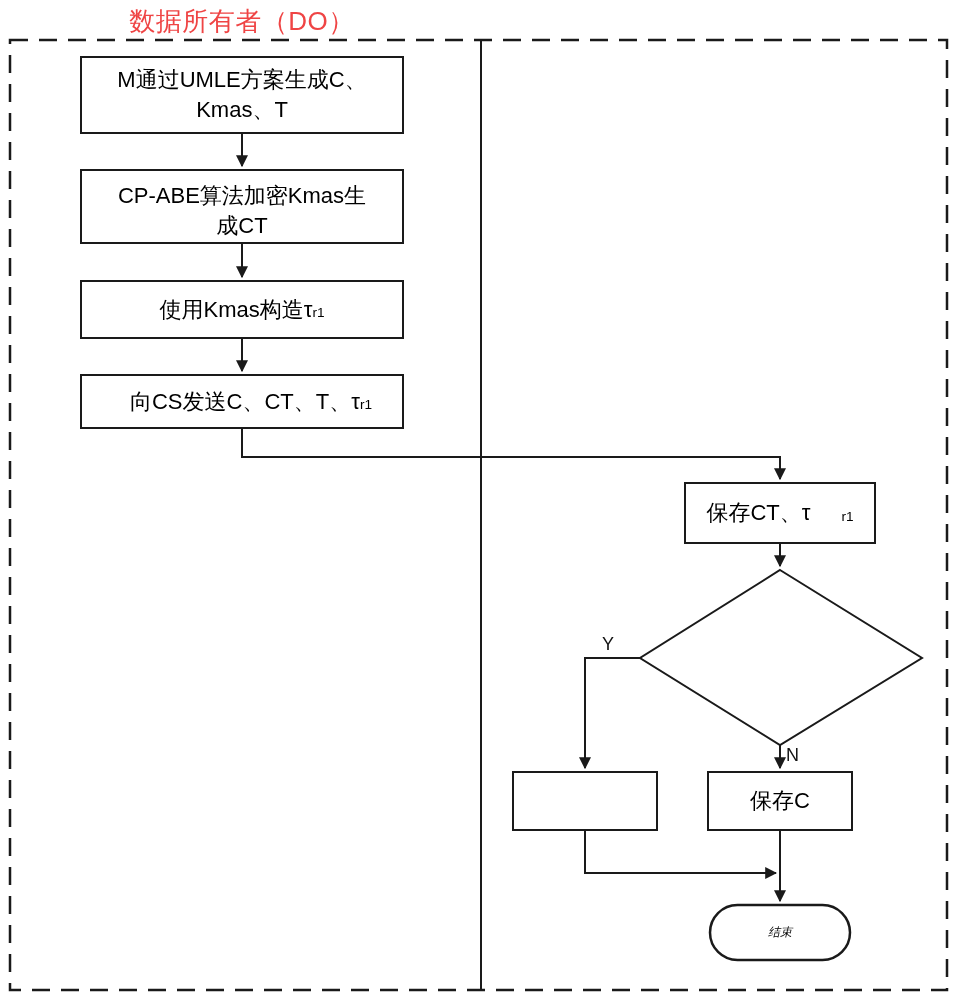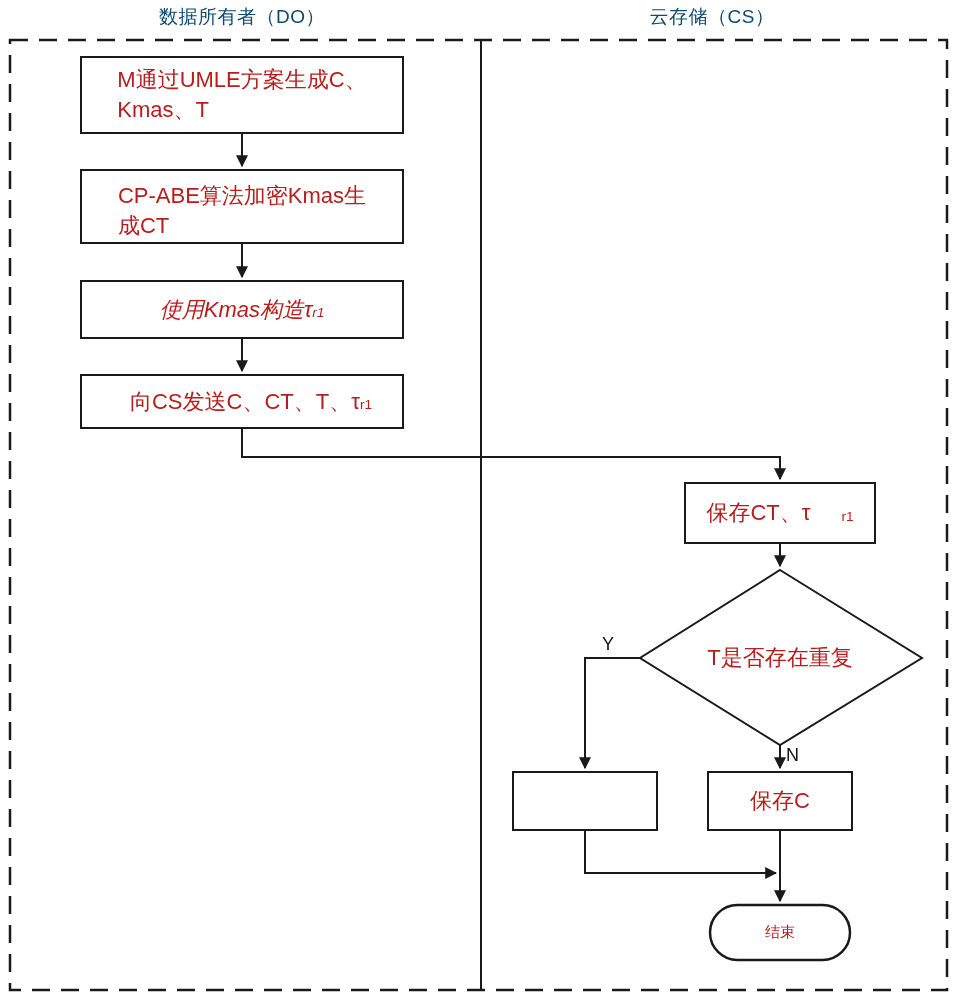--- a/index.html
+++ b/index.html
@@ -13,68 +13,68 @@
   }
   #canvas {
     position: relative;
     width: 959px;
     height: 1000px;
     background: #ffffff;
     overflow: hidden;
   }
   .lane-title {
     position: absolute;
-    font-size: 19px;
-    color: #0c4a6e;
+    font-size: 26px;
+    color: #ef4444;
     white-space: nowrap;
     text-align: center;
     letter-spacing: 0.5px;
   }
   svg#flow {
     position: absolute;
     left: 0;
     top: 0;
     width: 959px;
     height: 1000px;
   }
   .nodetext {
     position: absolute;
     display: flex;
     align-items: center;
     justify-content: center;
-    text-align: left;
+    text-align: center;
     font-size: 22px;
-    color: #b91c1c;
+    color: #000000;
     line-height: 1.35;
     box-sizing: border-box;
     padding: 0 6px;
     white-space: pre-line;
   }
   .nodetext.small {
-    font-size: 15px;
+    font-size: 12px;
+    font-style: italic;
   }
   .branch-label {
     position: absolute;
     font-size: 18px;
     color: #111111;
   }
   sub {
     font-size: 0.62em;
     vertical-align: baseline;
     position: relative;
     top: 0.30em;
   }
 </style>
 </head>
 <body>
 
 <div id="canvas">
 
   <div class="lane-title" style="left:122px; top:4px; width:240px;">数据所有者（DO）</div>
-  <div class="lane-title" style="left:622px; top:4px; width:180px;">云存储（CS）</div>
 
   <svg id="flow" viewBox="0 0 959 1000">
     <defs>
       <marker id="arrow" viewBox="0 0 10 10" refX="9" refY="5" markerWidth="6" markerHeight="6" orient="auto-start-reverse">
         <path d="M 0 0 L 10 5 L 0 10 z" fill="#1a1a1a"></path>
       </marker>
     </defs>
 
     <rect x="10" y="40" width="937" height="950" fill="none" stroke="#1a1a1a" stroke-width="2.5" stroke-dasharray="18 11"></rect>
 
@@ -110,33 +110,32 @@
 
     <rect x="710" y="905" width="140" height="55" rx="27.5" ry="27.5" fill="#ffffff" stroke="#1a1a1a" stroke-width="2.5"></rect>
   </svg>
 
   <div class="nodetext" style="left:81px; top:57px; width:322px; height:76px;">M通过UMLE方案生成C、
 Kmas、T</div>
 
   <div class="nodetext" style="left:81px; top:170px; width:322px; height:81px;">CP-ABE算法加密Kmas生
 成CT</div>
 
-  <div class="nodetext" style="left:81px; top:281px; width:322px; height:57px;font-style:italic;">
+  <div class="nodetext" style="left:81px; top:281px; width:322px; height:57px;">
     <span>使用Kmas构造τ</span><sub>r1</sub>
   </div>
 
   <div class="nodetext" style="left:90px; top:375px; width:322px; height:53px;">
     <span>向CS发送C、CT、T、τ</span><sub>r1</sub>
   </div>
 
   <div class="nodetext" style="left:685px; top:483px; width:190px; height:60px;gap:31px;">
     <span>保存CT、τ</span><sub>r1</sub>
   </div>
 
-  <div class="nodetext" style="left:660px; top:632px; width:240px; height:52px;">T是否存在重复</div>
 
 
   <div class="nodetext" style="left:708px; top:772px; width:144px; height:58px;">保存C</div>
 
   <div class="nodetext small" style="left:710px; top:905px; width:140px; height:55px;">结束</div>
 
   <div class="branch-label" style="left:602px; top:634px;">Y</div>
   <div class="branch-label" style="left:786px; top:745px;">N</div>
 
 </div>

